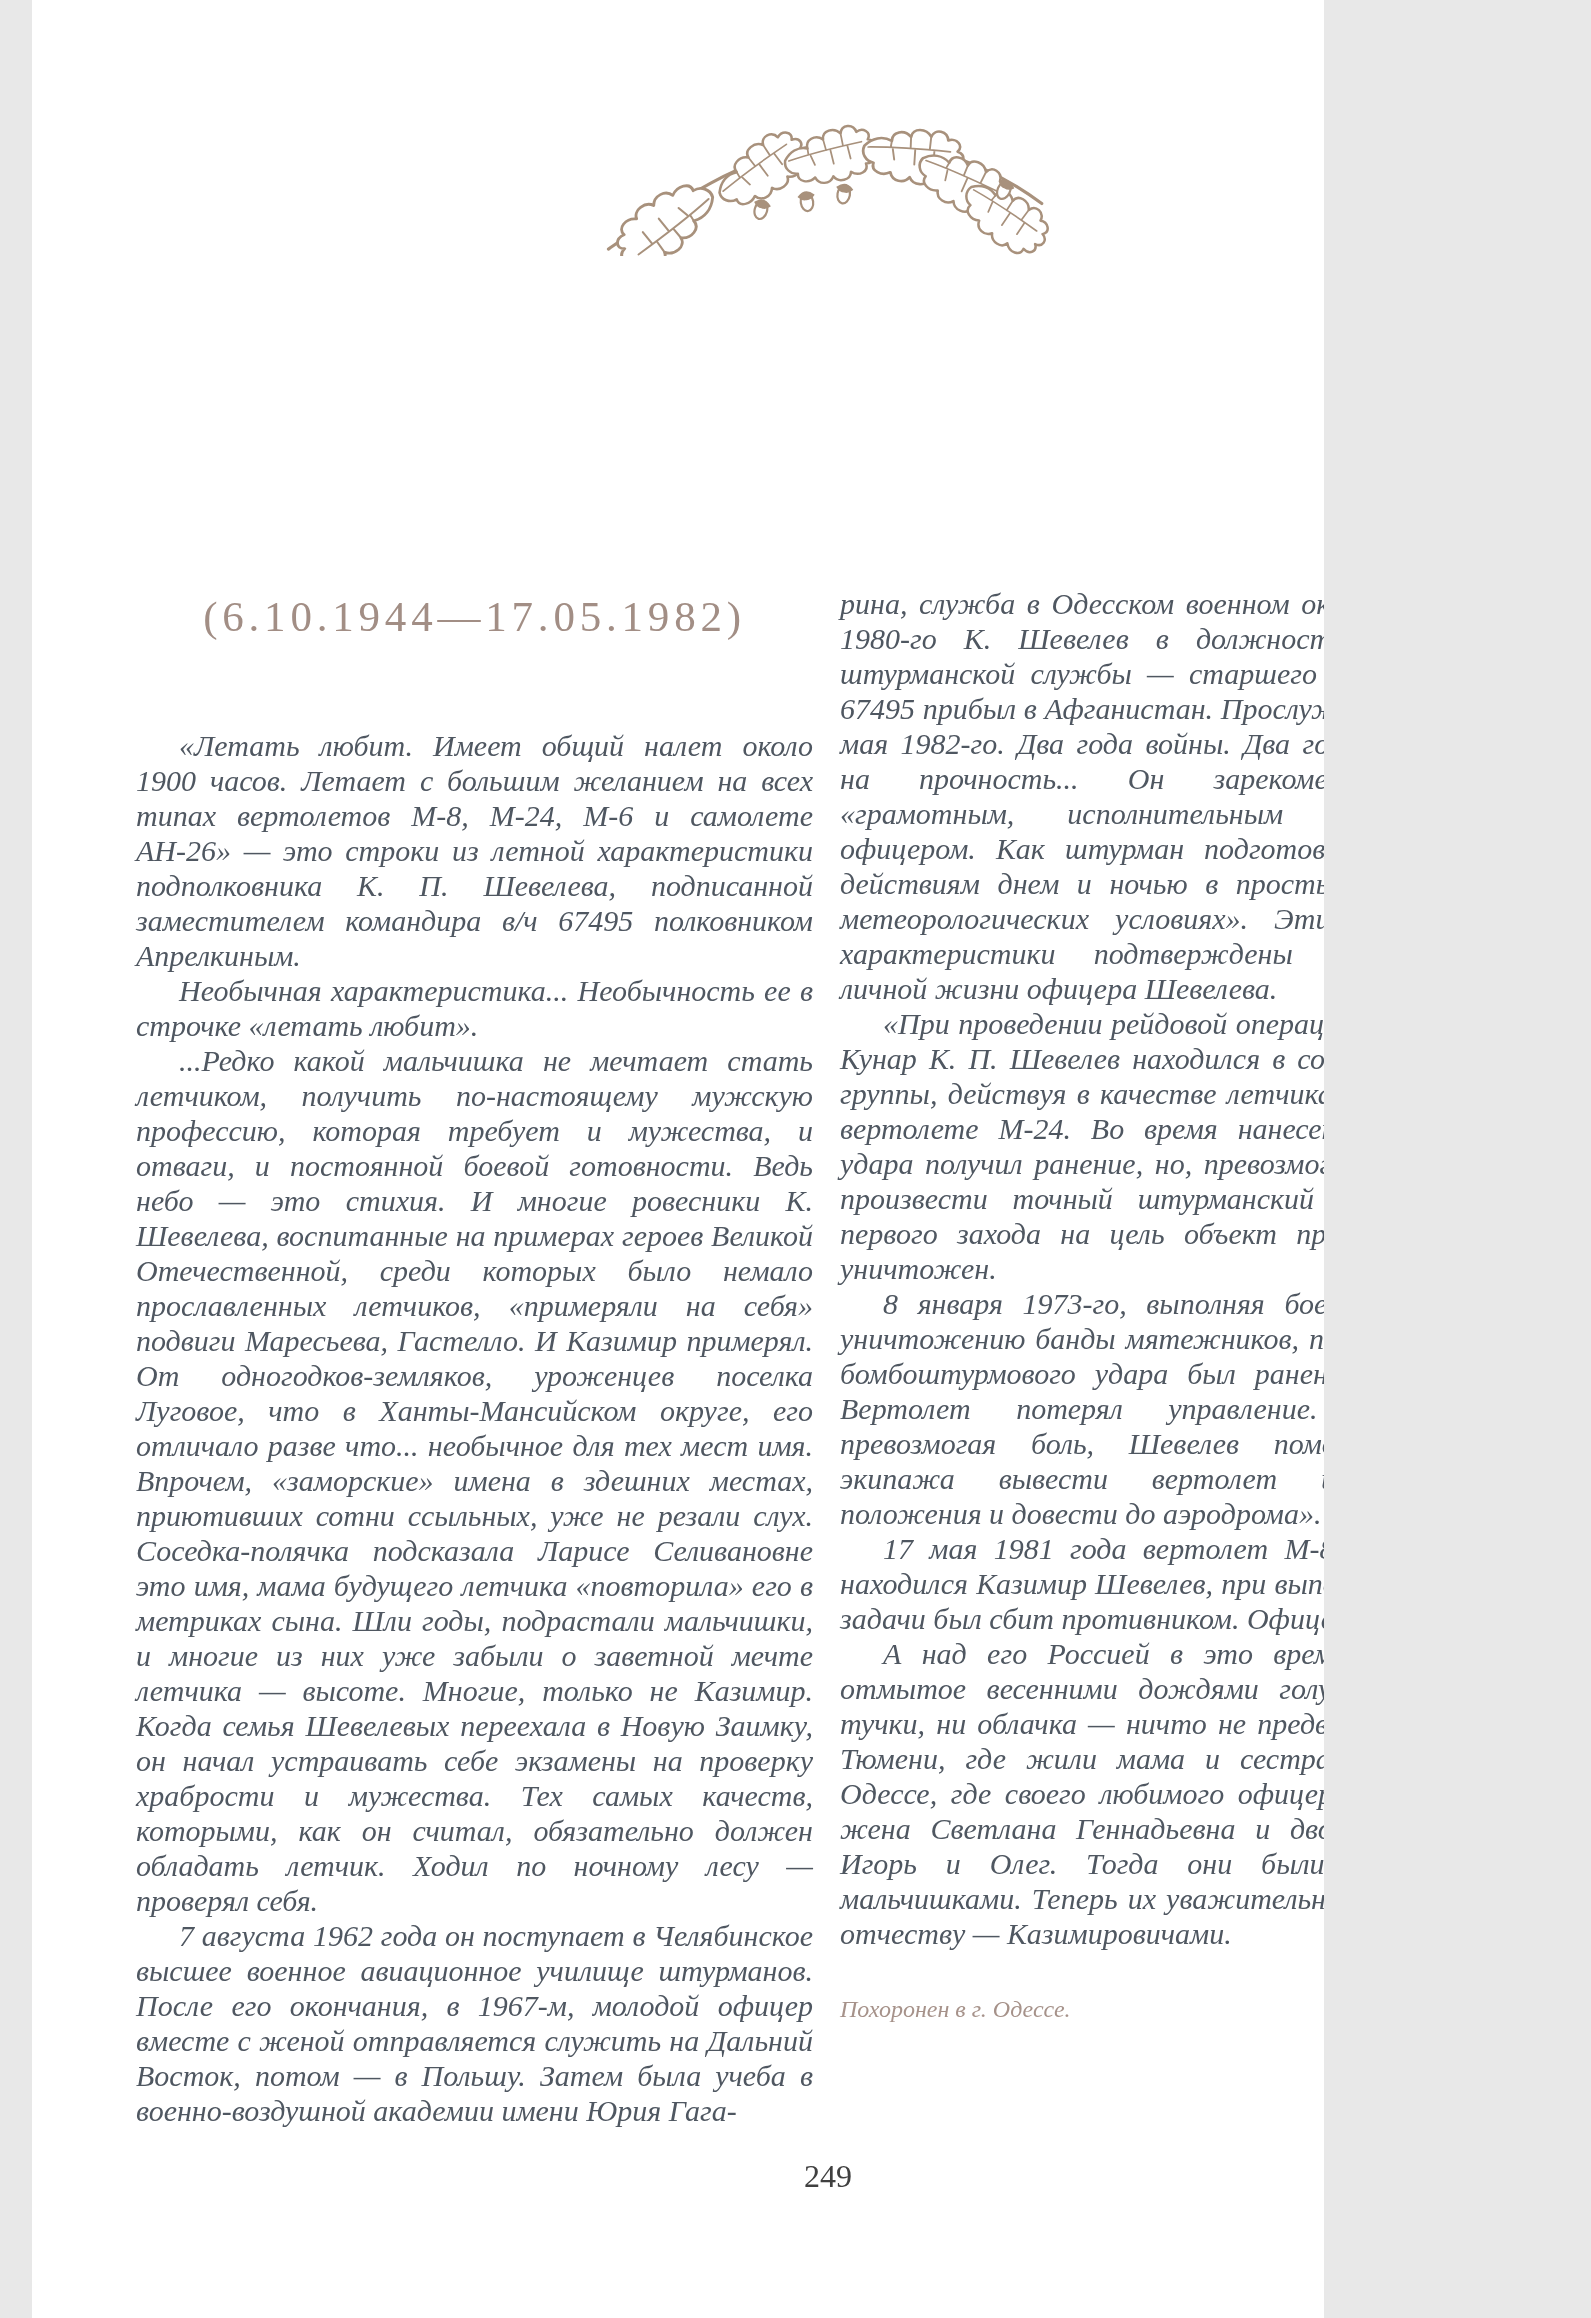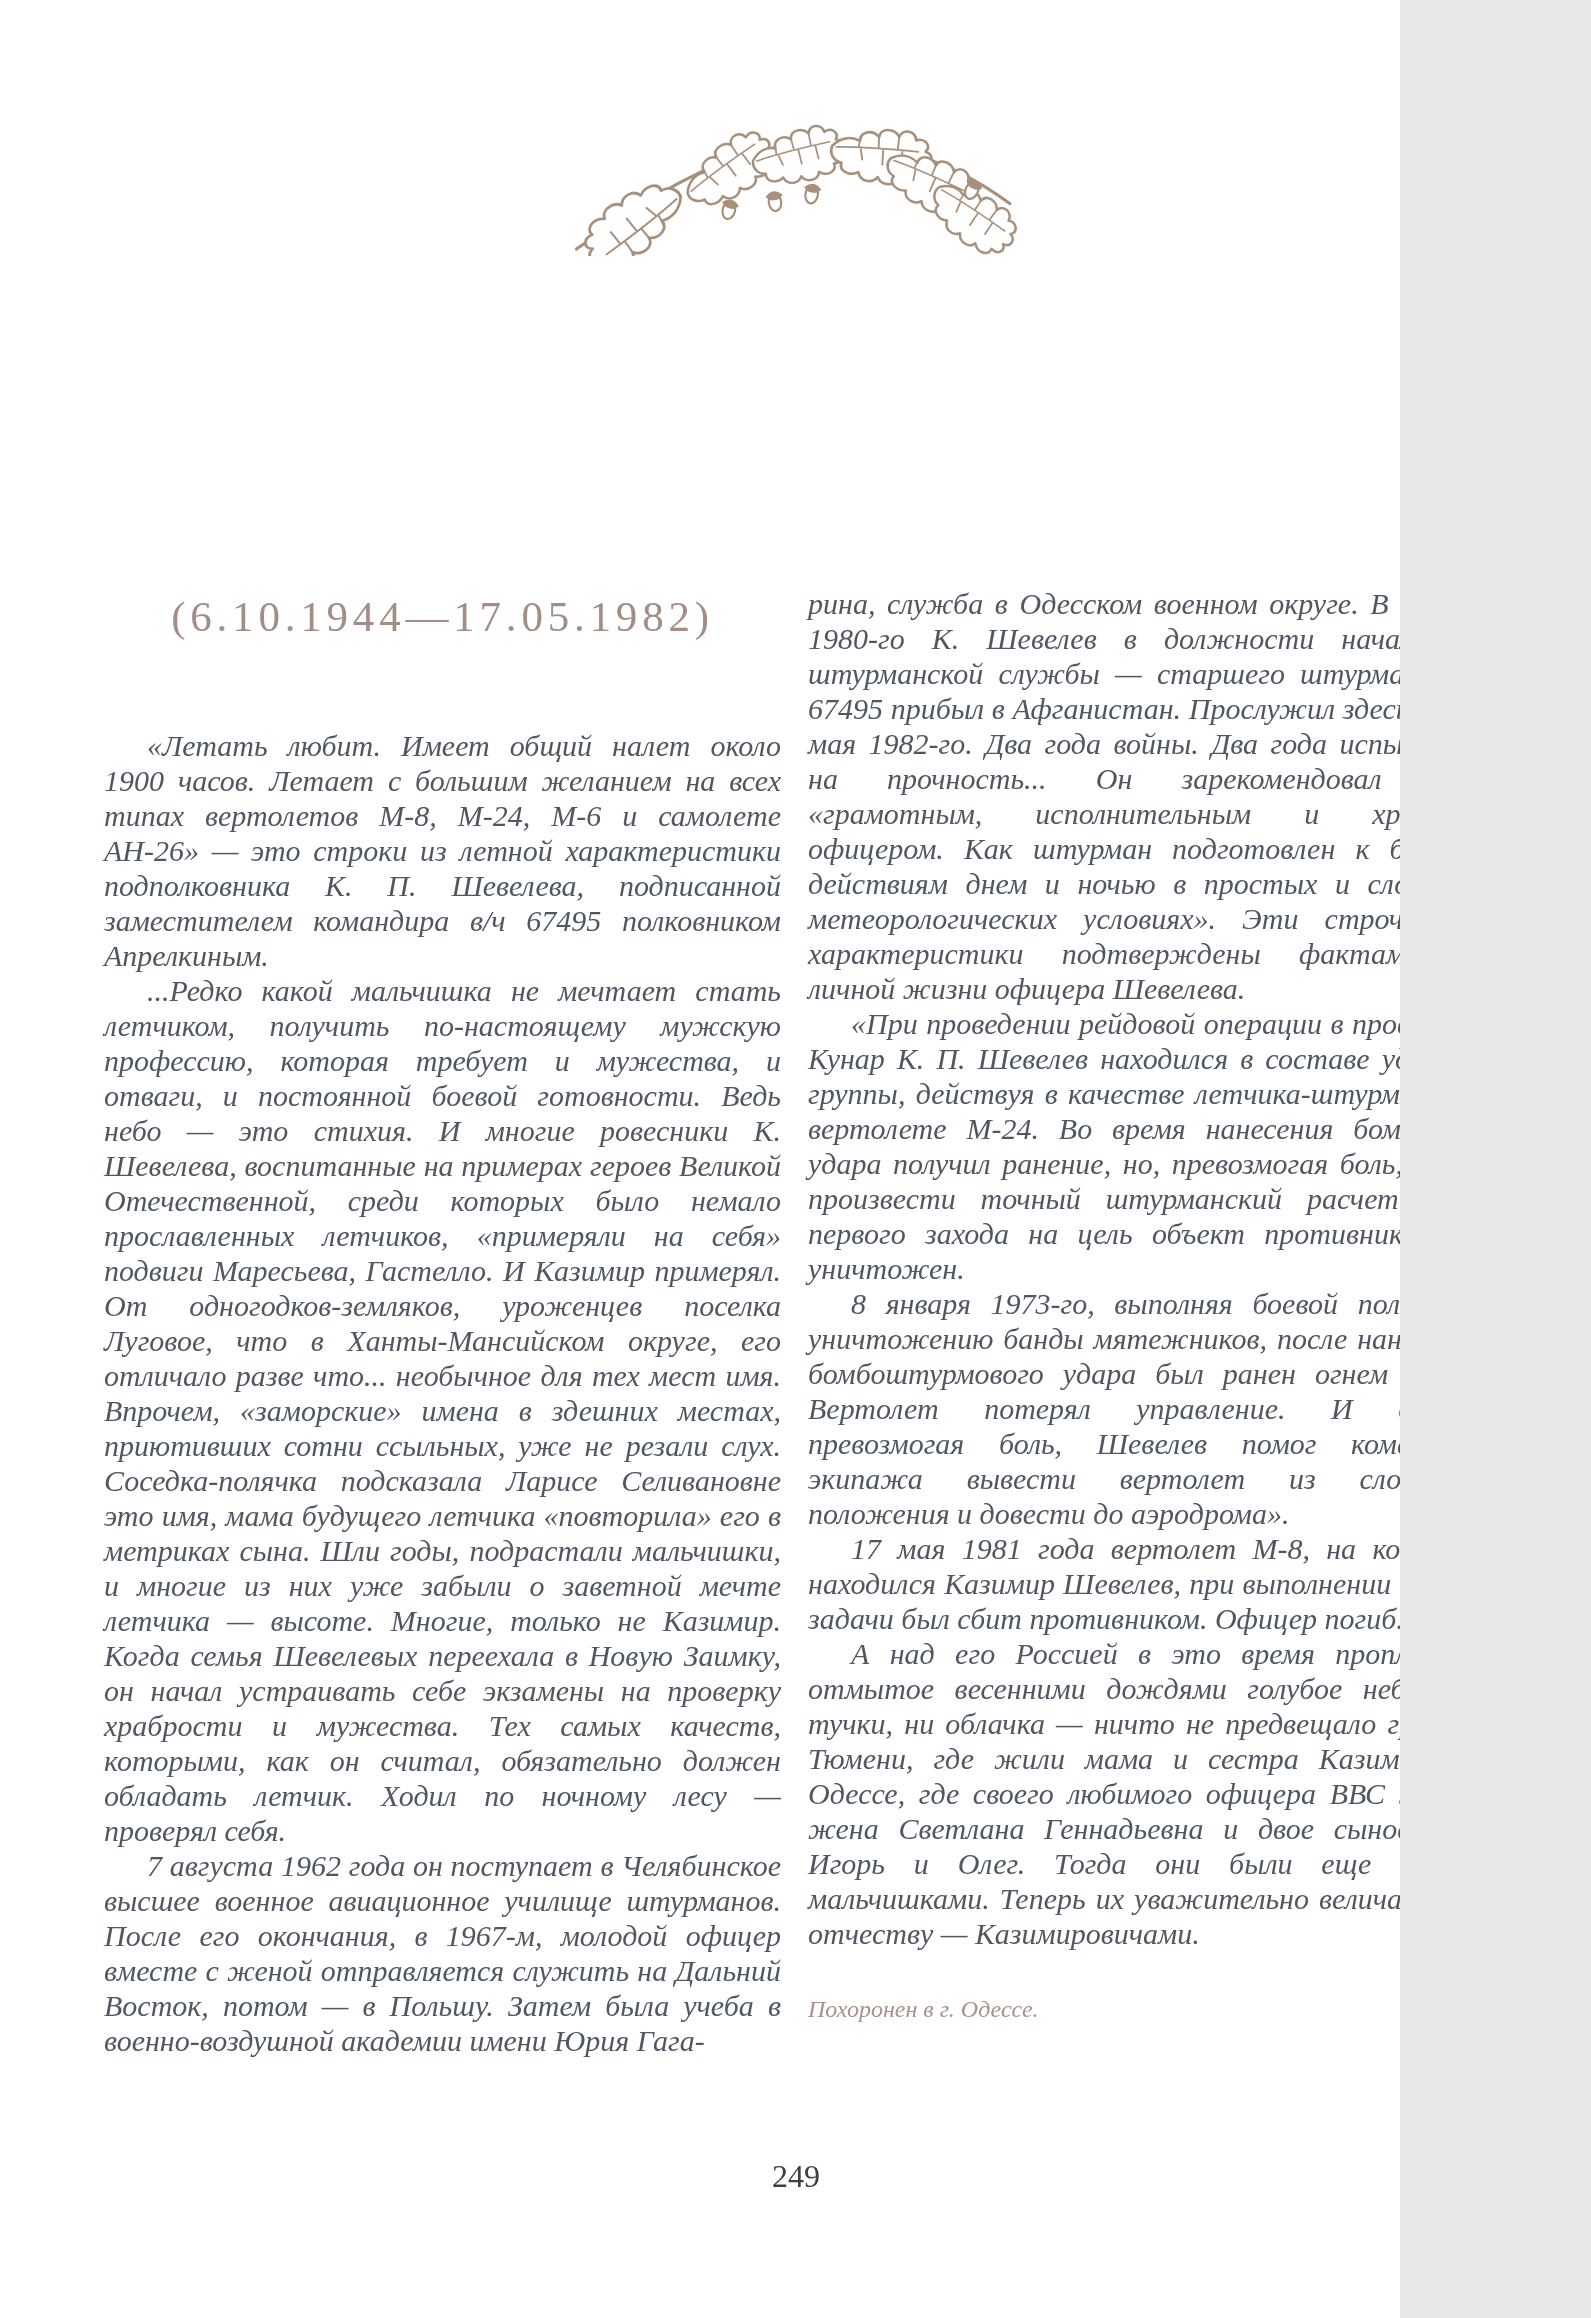--- a/index.html
+++ b/index.html
@@ -1,22 +1,23 @@
 <!DOCTYPE html>
 <html lang="ru" style="font-size:11px"><head>
 <meta charset="utf-8">
 <style>
   * { margin:0; padding:0; box-sizing:border-box; }
   html,body { background:#e8e8e8; }
   .page {
     position:relative;
-    width:1400px; height:2319px;
+    width:1292px; height:2319px;
     background:#ffffff;
     font-family:"Liberation Serif","DejaVu Serif",serif;
     overflow:hidden;
+    margin-left:32px;
   }
   .ornament {
     position:absolute; left:566px; top:118px;
     width:457px; height:138px;
   }
   .ornament .lf   { fill:#ffffff; stroke:#a8917c; stroke-width:3.5; stroke-linejoin:round; }
   .ornament .vein { fill:none;    stroke:#a8917c; stroke-width:2.4; stroke-linecap:round; }
   .ornament .stem { fill:none;    stroke:#a8917c; stroke-width:4.5; stroke-linecap:round; }
   .ornament .ac-body { fill:#ffffff; stroke:#a8917c; stroke-width:3.2; }
   .ornament .ac-cap  { fill:#a8917c; stroke:#a8917c; stroke-width:2.2; }
@@ -78,20 +79,21 @@
     <use href="#acorn" transform="translate(238,122) rotate(15)"></use>
     <use href="#acorn" transform="translate(300,110) rotate(-8)"></use>
     <use href="#acorn" transform="translate(357,99) rotate(10)"></use>
     <use href="#acorn" transform="translate(592,94) rotate(25)"></use>
   </svg>
 
   <div class="dates-heading">(6.10.1944—17.05.1982)</div>
 
   <div class="col col-left">
     <p>«Летать любит. Имеет общий налет около 1900 часов. Летает с большим желанием на всех типах вертолетов М-8, М-24, М-6 и самолете АН-26» — это строки из летной характеристики подполковника К. П. Шевелева, подписанной заместителем командира в/ч 67495 полковником Апрелкиным.</p>
+    <p>Необычная характеристика... Необычность ее в строчке «летать любит».</p>
     <p>...Редко какой мальчишка не мечтает стать летчиком, получить по-настоящему мужскую профессию, которая требует и мужества, и отваги, и постоянной боевой готовности. Ведь небо — это стихия. И многие ровесники К. Шевелева, воспитанные на примерах героев Великой Отечественной, среди которых было немало прославленных летчиков, «примеряли на себя» подвиги Маресьева, Гастелло. И Казимир примерял. От одногодков-земляков, уроженцев поселка Луговое, что в Ханты-Мансийском округе, его отличало разве что... необычное для тех мест имя. Впрочем, «заморские» имена в здешних местах, приютивших сотни ссыльных, уже не резали слух. Соседка-полячка подсказала Ларисе Селивановне это имя, мама будущего летчика «повторила» его в метриках сына. Шли годы, подрастали мальчишки, и многие из них уже забыли о заветной мечте летчика — высоте. Многие, только не Казимир. Когда семья Шевелевых переехала в Новую Заимку, он начал устраивать себе экзамены на проверку храбрости и мужества. Тех самых качеств, которыми, как он считал, обязательно должен обладать летчик. Ходил по ночному лесу — проверял себя.</p>
     <p>7 августа 1962 года он поступает в Челябинское высшее военное авиационное училище штурманов. После его окончания, в 1967-м, молодой офицер вместе с женой отправляется служить на Дальний Восток, потом — в Польшу. Затем была учеба в военно-воздушной академии имени Юрия Гага-</p>
   </div>
 
   <div class="col col-right">
     <p class="no-indent">рина, служба в Одесском военном округе. В апреле 1980-го К. Шевелев в должности начальника штурманской службы — старшего штурмана в/ч 67495 прибыл в Афганистан. Прослужил здесь до 17 мая 1982-го. Два года войны. Два года испытаний на прочность... Он зарекомендовал себя «грамотным, исполнительным и храбрым офицером. Как штурман подготовлен к боевым действиям днем и ночью в простых и сложных метеорологических условиях». Эти строчки из характеристики подтверждены фактами из личной жизни офицера Шевелева.</p>
     <p>«При проведении рейдовой операции в провинции Кунар К. П. Шевелев находился в составе ударной группы, действуя в качестве летчика-штурмана на вертолете М-24. Во время нанесения бомбового удара получил ранение, но, превозмогая боль, сумел произвести точный штурманский расчет, и с первого захода на цель объект противника был уничтожен.</p>
     <p>8 января 1973-го, выполняя боевой полет по уничтожению банды мятежников, после нанесения бомбоштурмового удара был ранен огнем ДШК. Вертолет потерял управление. И опять, превозмогая боль, Шевелев помог командиру экипажа вывести вертолет из сложного положения и довести до аэродрома».</p>
     <p>17 мая 1981 года вертолет М-8, на котором находился Казимир Шевелев, при выполнении боевой задачи был сбит противником. Офицер погиб.</p>
     <p>А над его Россией в это время проплывало отмытое весенними дождями голубое небо. Ни тучки, ни облачка — ничто не предвещало грозы в Тюмени, где жили мама и сестра Казимира, в Одессе, где своего любимого офицера ВВС ждала жена Светлана Геннадьевна и двое сыновей — Игорь и Олег. Тогда они были еще совсем мальчишками. Теперь их уважительно величают по отчеству — Казимировичами.</p>

